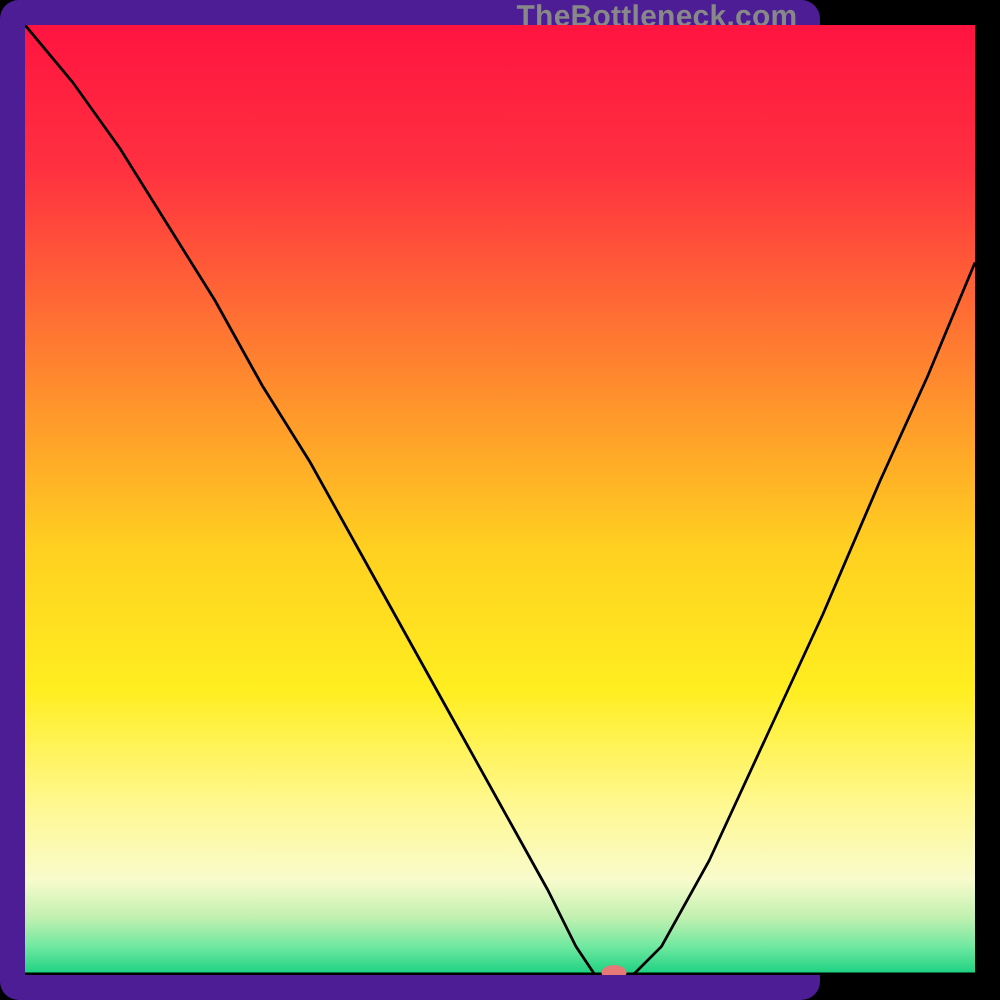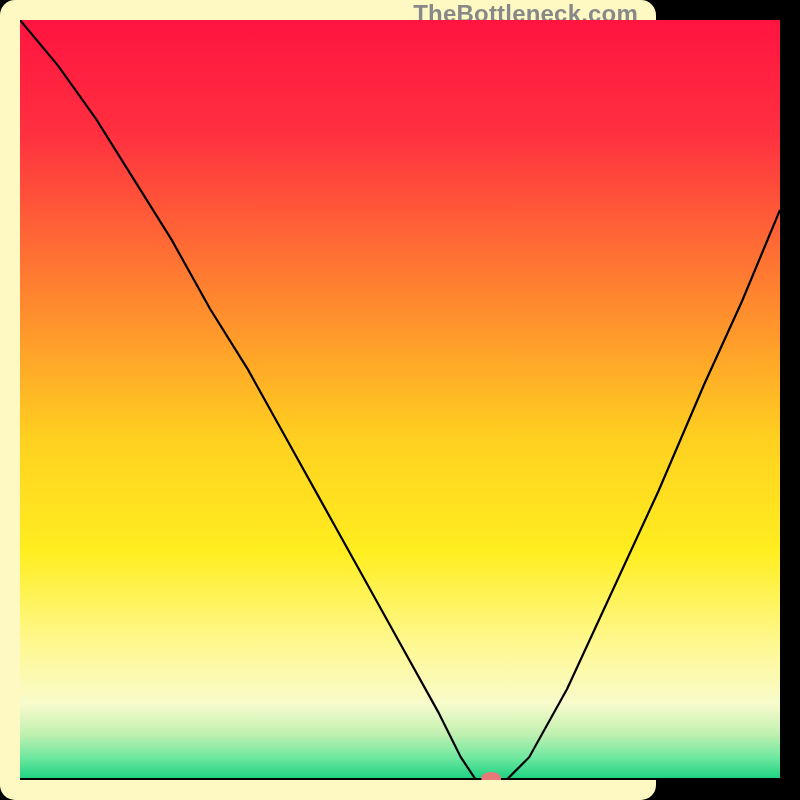--- a/index.html
+++ b/index.html
@@ -7,21 +7,21 @@
     padding: 0;
     width: 800px;
     height: 800px;
     background: #000;
     overflow: hidden;
   }
   .container {
     position: relative;
     width: 656px;
     height: 800px;
-    background: #fef9c3;
+    background: #4c1d95;
     border-radius: 15px;
   }
   .plot-area {
     position: absolute;
     left: 20px;
     top: 20px;
     width: 760px;
     height: 760px;
   }
   .watermark {

